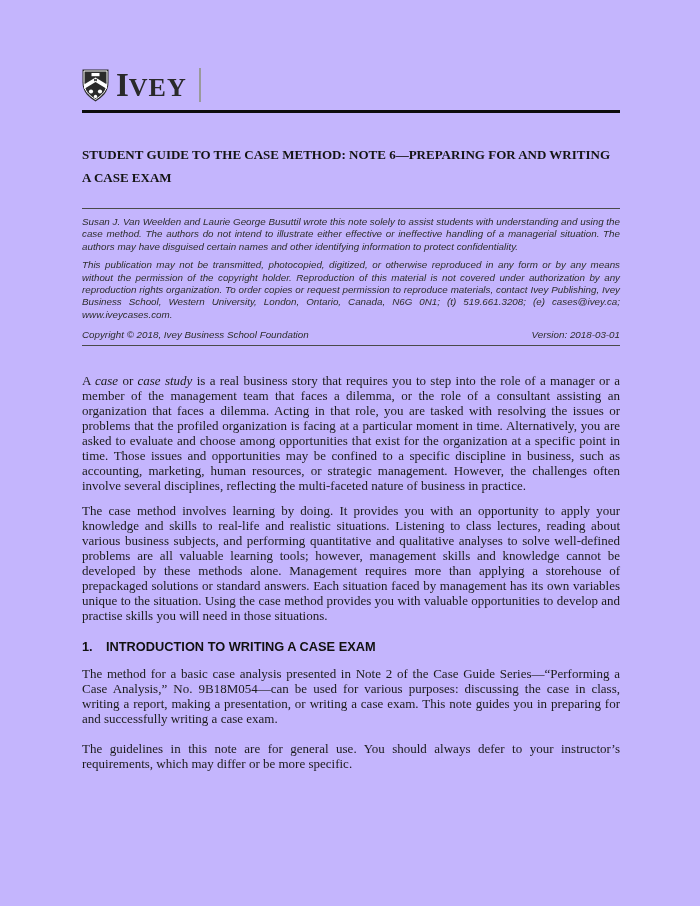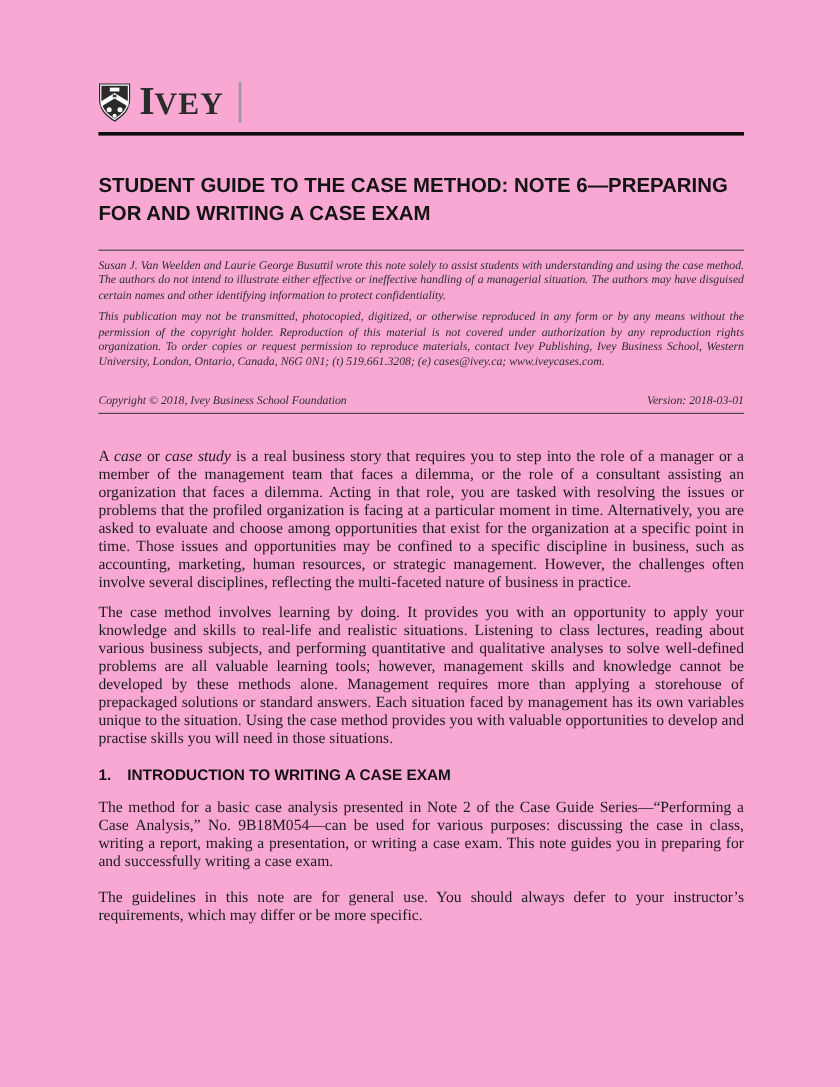--- a/index.html
+++ b/index.html
@@ -2,21 +2,21 @@
 <html><head>
 <meta charset="utf-8">
 <style>
   * { box-sizing: border-box; }
   html, body { margin: 0; padding: 0; background: #ffffff; }
   .page {
     position: relative;
     width: 700px;
     height: 906px;
     margin: 0 auto;
-    background: #f9a8d4;
+    background: #c4b5fd;
     padding: 64px 80px 0 82px;
     font-family: "Liberation Serif", serif;
     color: #1b1b1b;
     overflow: hidden;
   }
 
   
   .logo-row { display: flex; align-items: center; height: 42px; }
   .crest { width: 27px; height: 33px; margin-right: 7px; flex: 0 0 auto; }
   .wordmark { font-family: "Liberation Serif", serif; font-weight: 700; color: #2a2a2a; white-space: nowrap; line-height: 1; }
@@ -32,43 +32,43 @@
     font-family: "Liberation Sans", sans-serif;
     font-weight: 700;
     font-size: 13.5px;
     line-height: 16px;
     color: #111111;
   }
 
   
   .title {
     margin: 30px 0 0 0;
-    font-family: Liberation Sans, sans-serif;
+    font-family: Liberation Serif, serif;
     font-weight: 700;
-    font-size: 17px;
+    font-size: 13px;
     line-height: 23px;
     color: #141414;
   }
 
   .thin-rule { height: 1px; background: #4a4a4a; }
   .rule-a { margin-top: 19px; }
   .rule-b { margin-top: 3px; }
 
   
   .front-matter {
-    font-family: Liberation Serif, serif;
+    font-family: Liberation Sans, sans-serif;
     font-style: italic;
     font-size: 9.8px;
     line-height: 12.4px;
     color: #2d2d2d;
   }
   .front-matter p { margin: 0; text-align: justify; }
   .fm-attribution { margin-top: 7px !important; }
   .fm-permissions { margin-top: 6px !important; }
-  .copyright-row { display: flex; justify-content: space-between; margin-top: 20px; }
+  .copyright-row { display: flex; justify-content: space-between; margin-top: 8px; }
 
   
   .body-text { font-size: 13px; line-height: 15px; color: #1b1b1b; }
   .body-text p { margin: 0; text-align: justify; }
   .para-1 { margin-top: 27px !important; }
   .para-2 { margin-top: 10px !important; }
   .para-3 { margin-top: 12px !important; }
   .para-4 { margin-top: 15px !important; }
   .body-text .it { font-style: italic; }
 

